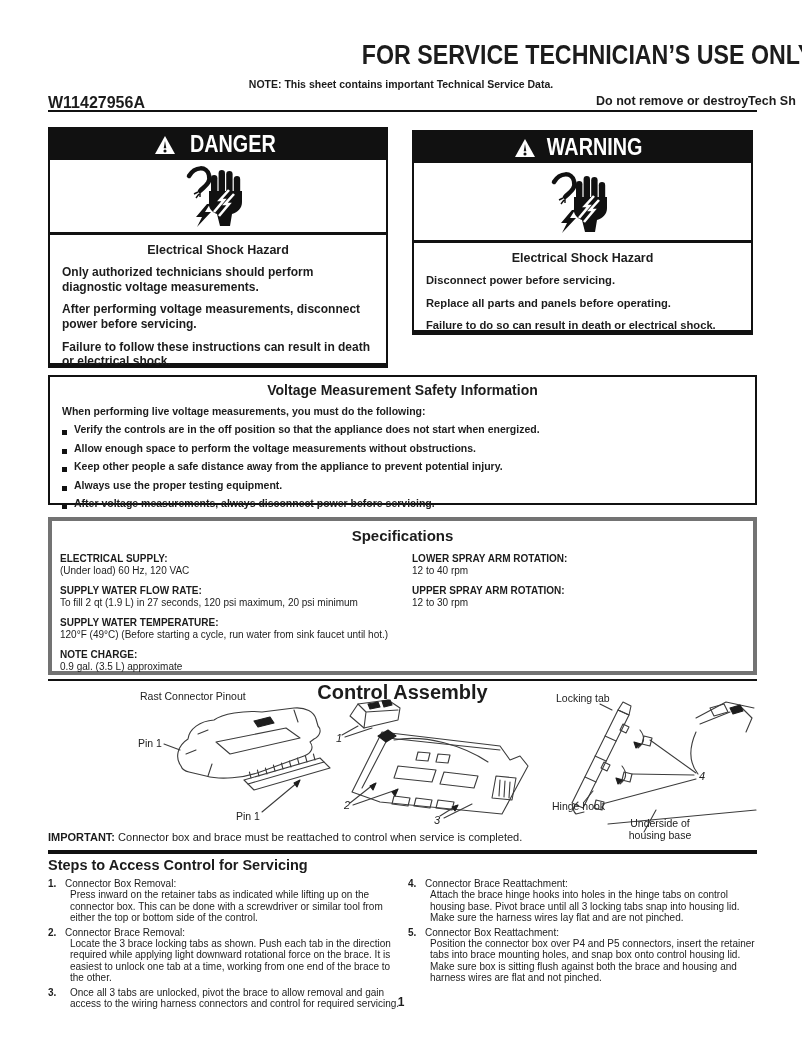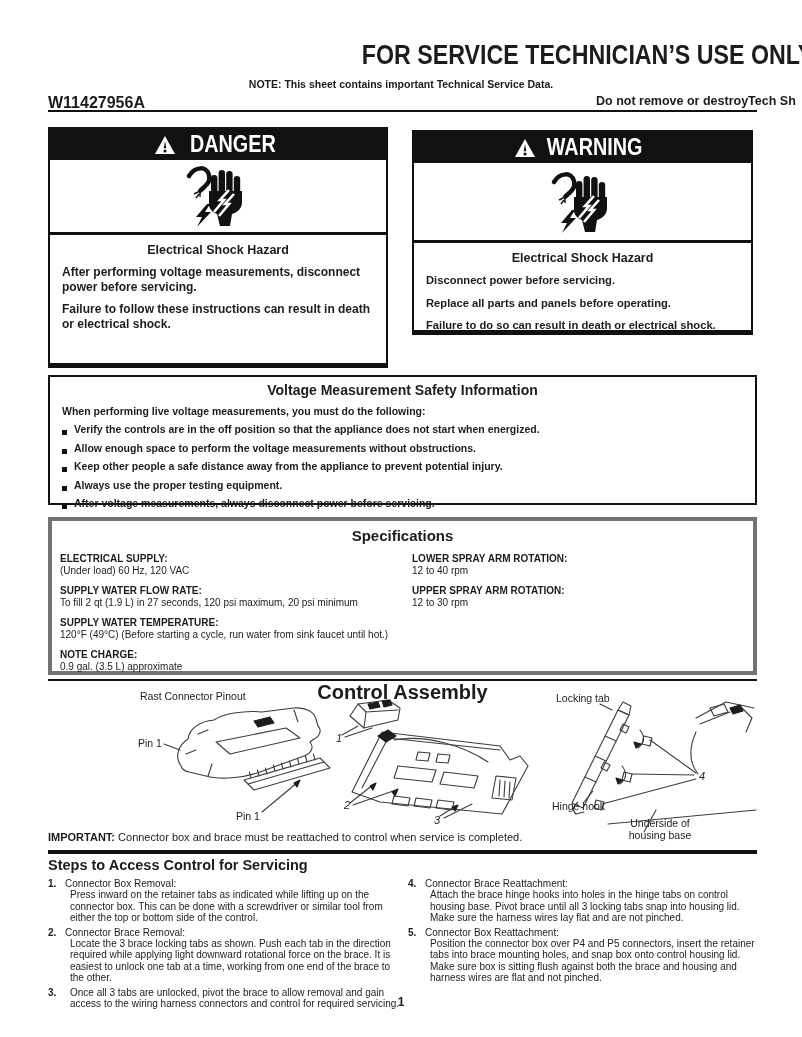--- a/index.html
+++ b/index.html
@@ -113,20 +113,21 @@
           <rect x="45.2" y="7" width="6.4" height="24" rx="3.2"></rect>
           <rect x="52.8" y="12" width="6.4" height="19" rx="3.2"></rect>
           <path d="M28,27 h33 v11 c0,6 -4,10 -10,12 l-2,12 h-10 l-3,-12 c-5,-2 -9,-6 -8,-12 z"></path>
           <polygon points="26,40 15,53 21,53 16,63 30,48 24,48 29,40"></polygon>
         </g>
         <path d="M33,48 L43,36 L39,36 L48,26 M38,52 L48,40 L44,40 L53,30" stroke="#fff" stroke-width="2.6" fill="none" stroke-linejoin="miter"></path>
       </svg>
     </div>
     <div class="hz-body">
       <div class="hz-title">Electrical Shock Hazard</div>
+      <div class="hz-line">Only authorized technicians should perform diagnostic voltage measurements.</div>
       <div class="hz-line">After performing voltage measurements, disconnect power before servicing.</div>
       <div class="hz-line">Failure to follow these instructions can result in death or electrical shock.</div>
     </div>
   </div>
 
   <div class="hazard warning">
     <div class="hz-head">
       <svg class="tri" width="22" height="20" viewBox="0 0 24 22">
         <path d="M12 1 L23 21 H1 Z" fill="#ffffff"></path>
         <path d="M12 6.5 L13.4 14.5 H10.6 Z" fill="#111111"></path>

